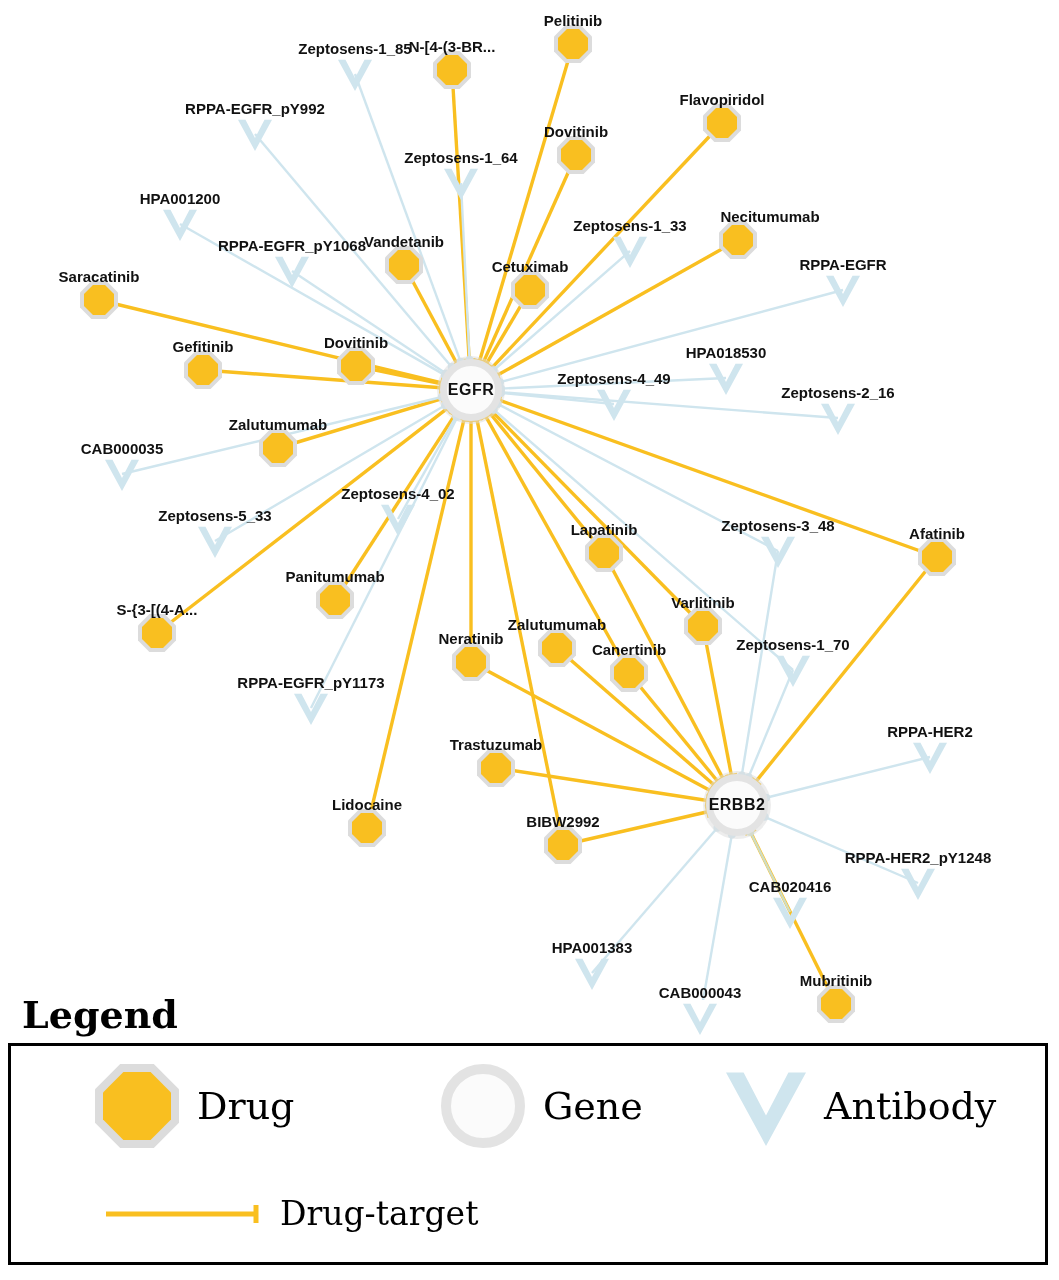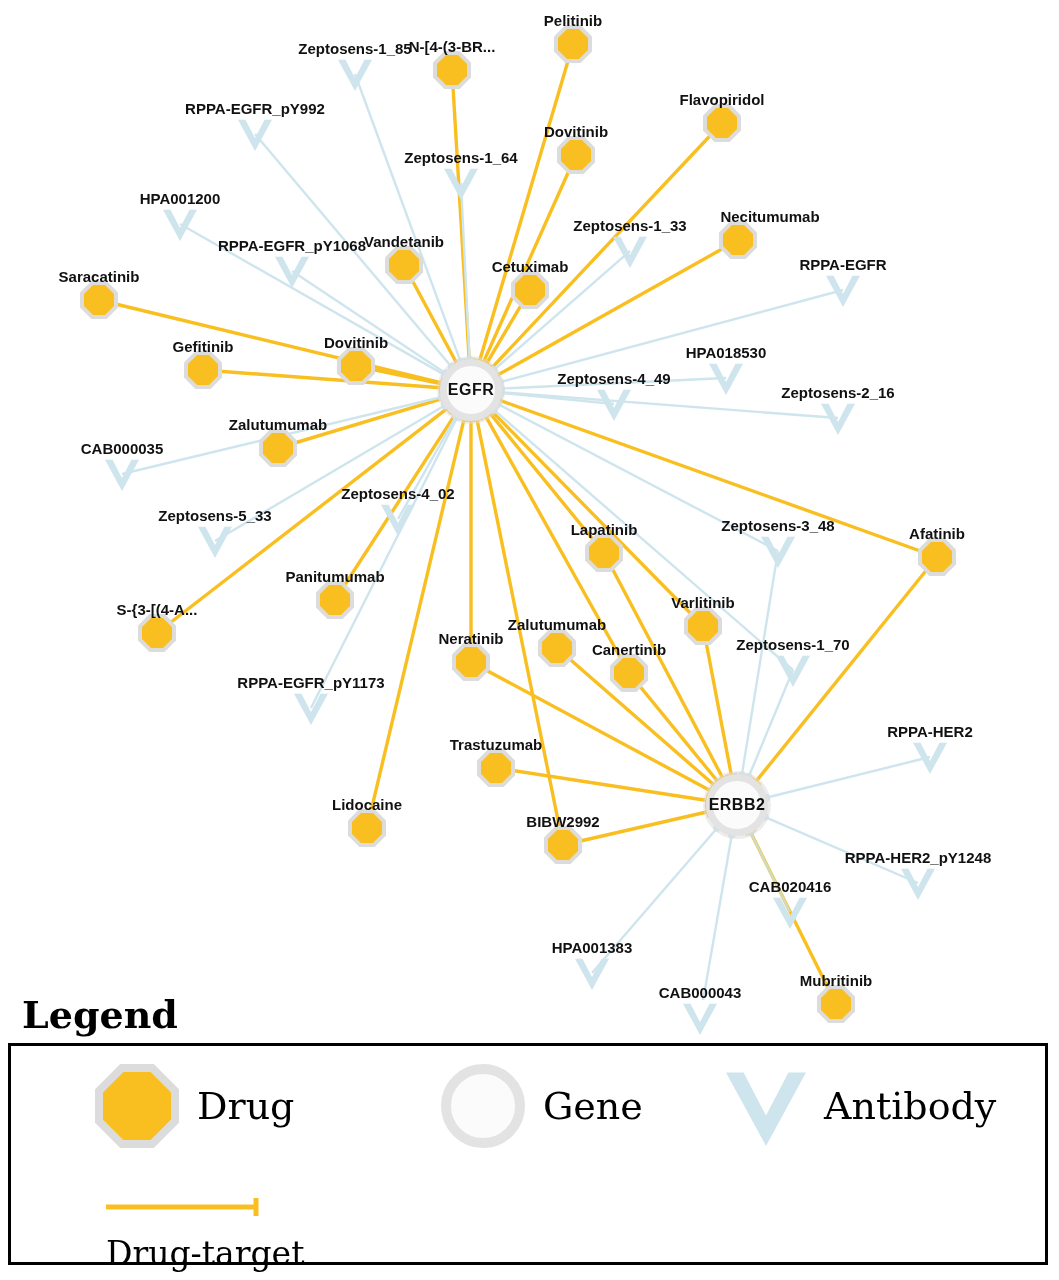--- a/index.html
+++ b/index.html
@@ -184,23 +184,22 @@
   .legend-row2 {
     position: absolute;
     top: 140px;
     left: 0;
     width: 100%;
     height: 60px;
   }
   .legend-line-item {
     position: absolute;
     display: flex;
-    align-items: flex-start;
+    align-items: center;
     gap: 14px;
-    flex-direction: column;
   }
 </style>
 </head>
 <body>
 
 <div id="network">
   <svg id="edge-layer" viewBox="0 0 1059 1000" preserveAspectRatio="none">
       <line x1="573" y1="44" x2="479.48299867518614" y2="361.22433782730985" stroke="#f9bf20" stroke-width="3.4"></line>
       <line x1="473.7278662406481" y1="359.5277380922726" x2="485.2381311097242" y2="362.9209375623471" stroke="#f9bf20" stroke-width="3.4"></line>
       <line x1="452" y1="70" x2="469.22188152357074" y2="360.0527414496121" stroke="#f9bf20" stroke-width="3.4"></line>

